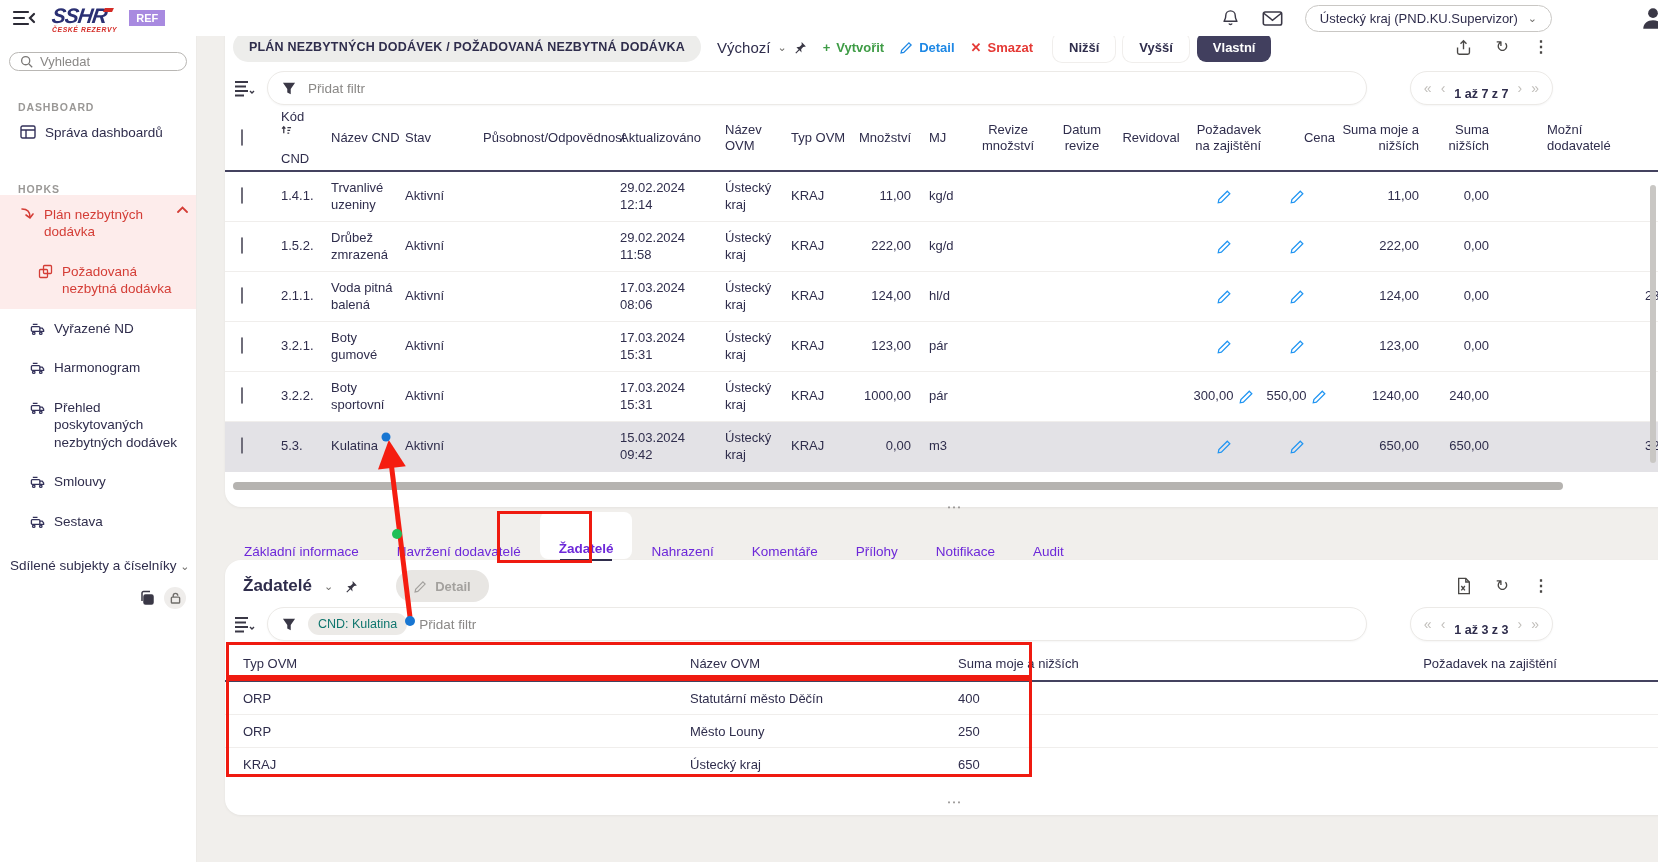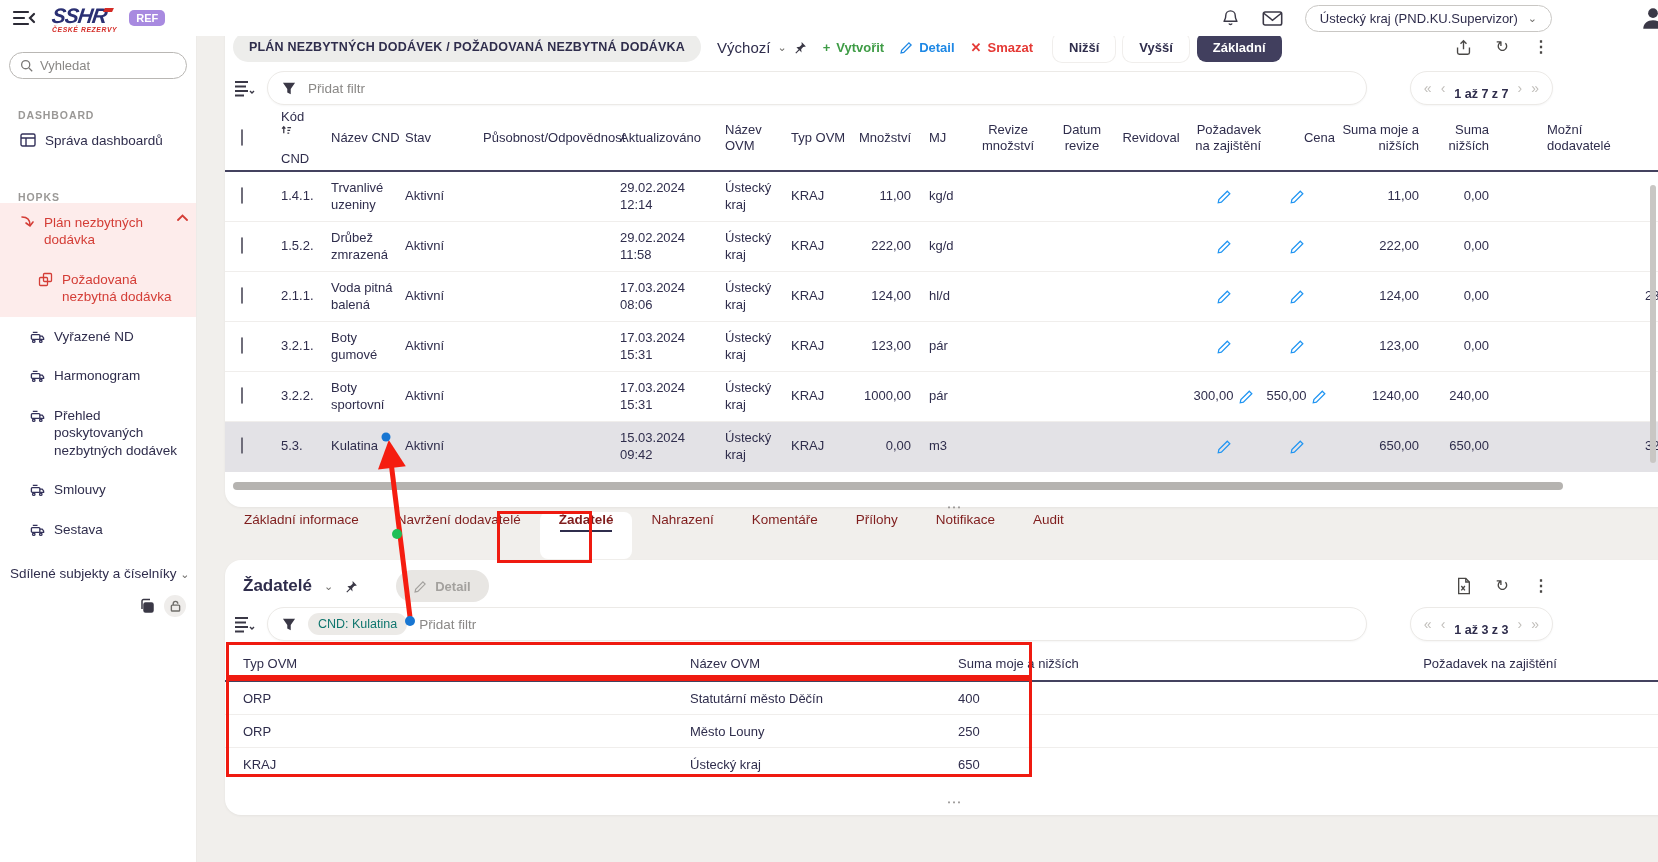--- a/index.html
+++ b/index.html
@@ -7,29 +7,29 @@
   body { position:relative; background:#f1efec; font-family:"Liberation Sans",sans-serif; font-size:13px; color:#2f2d4c; }
   svg { display:block; }
 
   
   .header { position:absolute; top:0; left:0; width:1658px; height:36px; background:#fff; z-index:50; display:flex; align-items:center; padding:0 0 0 12px; }
   .burger { width:26px; height:18px; margin-right:14px; cursor:pointer; }
   .logo { position:relative; font-style:italic; font-weight:bold; line-height:1; margin-top:2px; }
   .logo .big { font-size:21px; letter-spacing:-1px; color:#2b3073; transform:skew(-8deg); display:inline-block; }
   .logo .dash { position:absolute; top:3px; right:4px; width:9px; height:4px; background:#d42b26; transform:skew(-25deg); }
   .logo .sub { display:block; font-size:6.8px; color:#d42b26; letter-spacing:.6px; font-weight:bold; text-align:right; margin-top:1px; }
-  .ref-badge { margin-left:12px; background:#a88ae0; color:#fff; font-size:11px; font-weight:bold; padding:2px 7px; border-radius:5px; }
+  .ref-badge { margin-left:12px; background:#a88ae0; color:#fff; font-size:11px; font-weight:bold; padding:2px 7px; border-radius:0; }
   .header-right { margin-left:auto; display:flex; align-items:center; gap:22px; }
   .user-pill { display:flex; align-items:center; gap:10px; border:1px solid #c9c7c4; border-radius:16px; padding:5px 14px; font-size:13px; color:#2f2d4c; cursor:pointer; }
   .chev { color:#6f6d6a; font-size:11px; }
   .person { margin-left:66px; margin-right:-8px; }
 
   
   .sidebar { position:absolute; top:36px; left:0; width:197px; bottom:0; background:#fff; border-right:1px solid #edebe8; z-index:40; }
-  .search { margin:16px 9px 0 9px; height:27px; border:1px solid #b9b7b4; border-radius:14px; display:flex; align-items:center; gap:7px; padding:0 10px; color:#8a8886; font-size:13px; }
+  .search { margin:16px 9px 0 9px; height:19px; border:1px solid #b9b7b4; border-radius:14px; display:flex; align-items:center; gap:7px; padding:0 10px; color:#8a8886; font-size:13px; }
   .side-label { margin:30px 0 0 18px; font-size:10.5px; letter-spacing:.9px; color:#9a9896; font-weight:600; }
   .side-item { display:flex; align-items:flex-start; gap:9px; padding:11px 8px 11px 20px; font-size:13.5px; color:#2f2d4c; line-height:1.3; cursor:pointer; }
   .side-item .ic { margin-top:1px; flex:none; }
   .hopks-item { padding-left:30px; }
   .active-red { background:#fdeceb; color:#d43d36; font-weight:500; }
   .active-red .lbl { flex:1; }
   .sub-item { padding-left:38px; background:#fdeceb; color:#d43d36; }
   .shared-link { padding:16px 6px 0 10px; font-size:13.5px; color:#2f2d4c; cursor:pointer; }
   .side-tools { display:flex; justify-content:flex-end; gap:9px; padding:14px 10px 0 0; align-items:center; }
   .lock-circ { width:22px; height:22px; border-radius:50%; background:#efedeb; display:flex; align-items:center; justify-content:center; }
@@ -69,21 +69,21 @@
   .hz { padding-left:56px; max-width:150px; }
   .cb { width:15px; height:15px; border:1.5px solid #6f6d7a; border-radius:3px; background:#fff; cursor:pointer; }
   .two-line span { display:block; }
   .pencil-cell { display:flex; justify-content:center; align-items:center; gap:6px; padding-right:6px; }
   .hscroll { margin:10px 8px 0 8px; width:1330px; height:8px; border-radius:4px; background:#b5b3b0; cursor:pointer; }
   .ellipsis { text-align:center; color:#8a8886; font-size:15px; letter-spacing:2px; padding-top:8px; cursor:pointer; }
   .vscroll { position:absolute; left:1650px; top:185px; width:6px; height:278px; background:#c9c7c4; border-radius:3px; z-index:45; cursor:pointer; }
 
   
   .tabs { position:absolute; left:225px; top:512px; height:47px; display:flex; z-index:11; }
-  .tab { display:flex; align-items:flex-start; padding:0 19px; font-size:13.5px; color:#7f1d1d; font-weight:500; cursor:pointer; white-space:nowrap; }
+  .tab { display:flex; align-items:flex-end; padding:0 19px; font-size:13.5px; color:#6d28d9; font-weight:500; cursor:pointer; white-space:nowrap; }
   .tab.active { background:#fff; border-radius:8px; font-weight:bold; }
   .tab.active span { box-shadow:0 3px 0 -1px #2f2d4c; padding-bottom:3px; }
 
   
   .sec-head { display:flex; align-items:center; gap:12px; padding:10px 12px 0 18px; height:42px; }
   .sec-title { font-size:17px; font-weight:600; }
   .detail-disabled { margin-left:26px; background:#e8e6e3; color:#a3a19e; border-radius:17px; height:32px; padding:0 18px; display:flex; align-items:center; gap:8px; font-weight:600; font-size:13px; cursor:default; }
   .bt-head, .bt-row { display:grid; grid-template-columns:447px 268px 322px 420px; padding-left:18px; align-items:center; }
   .bt-head { height:36px; margin-top:2px; border-bottom:2px solid #44425f; font-weight:500; }
   .bt-row { height:33px; border-bottom:1px solid #f0eeec; cursor:pointer; }
@@ -247,21 +247,21 @@
         </svg>
       <span>Detail</span>
     </div>
     <div class="btn-text t-red">
       <span>✕</span>
         <span>Smazat</span>
     </div>
     <div class="seg" id="seg">
         <div class="sbtn">Nižší</div>
         <div class="sbtn">Vyšší</div>
-        <div class="sbtn dark">Základní</div>
+        <div class="sbtn dark">Vlastní</div>
       </div>
     <div class="icon-group">
       <svg width="17" height="17" viewBox="0 0 20 20" fill="none" stroke="#4a4846" stroke-width="1.6">
           <path d="M10 12V2M6.5 5.5L10 2l3.5 3.5"></path>
           <path d="M3 10v6a2 2 0 0 0 2 2h10a2 2 0 0 0 2-2v-6"></path>
         </svg>
       <span class="glyph">↻</span>
       <span class="glyph" style="font-weight:bold;">⋮</span>
     </div>
   </div>

